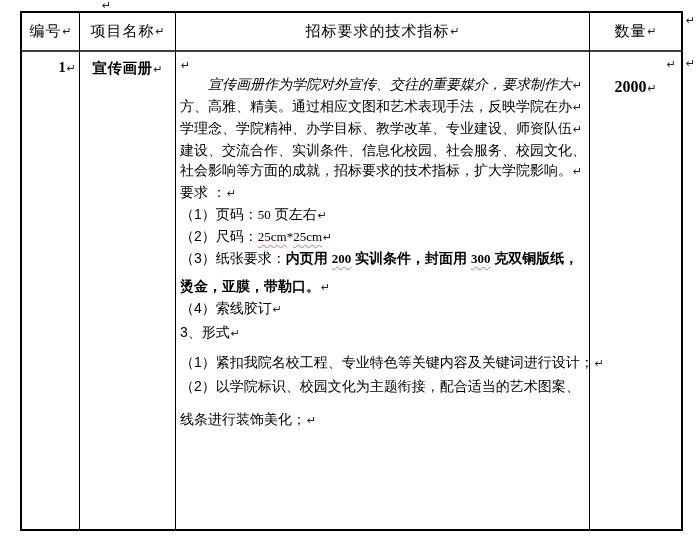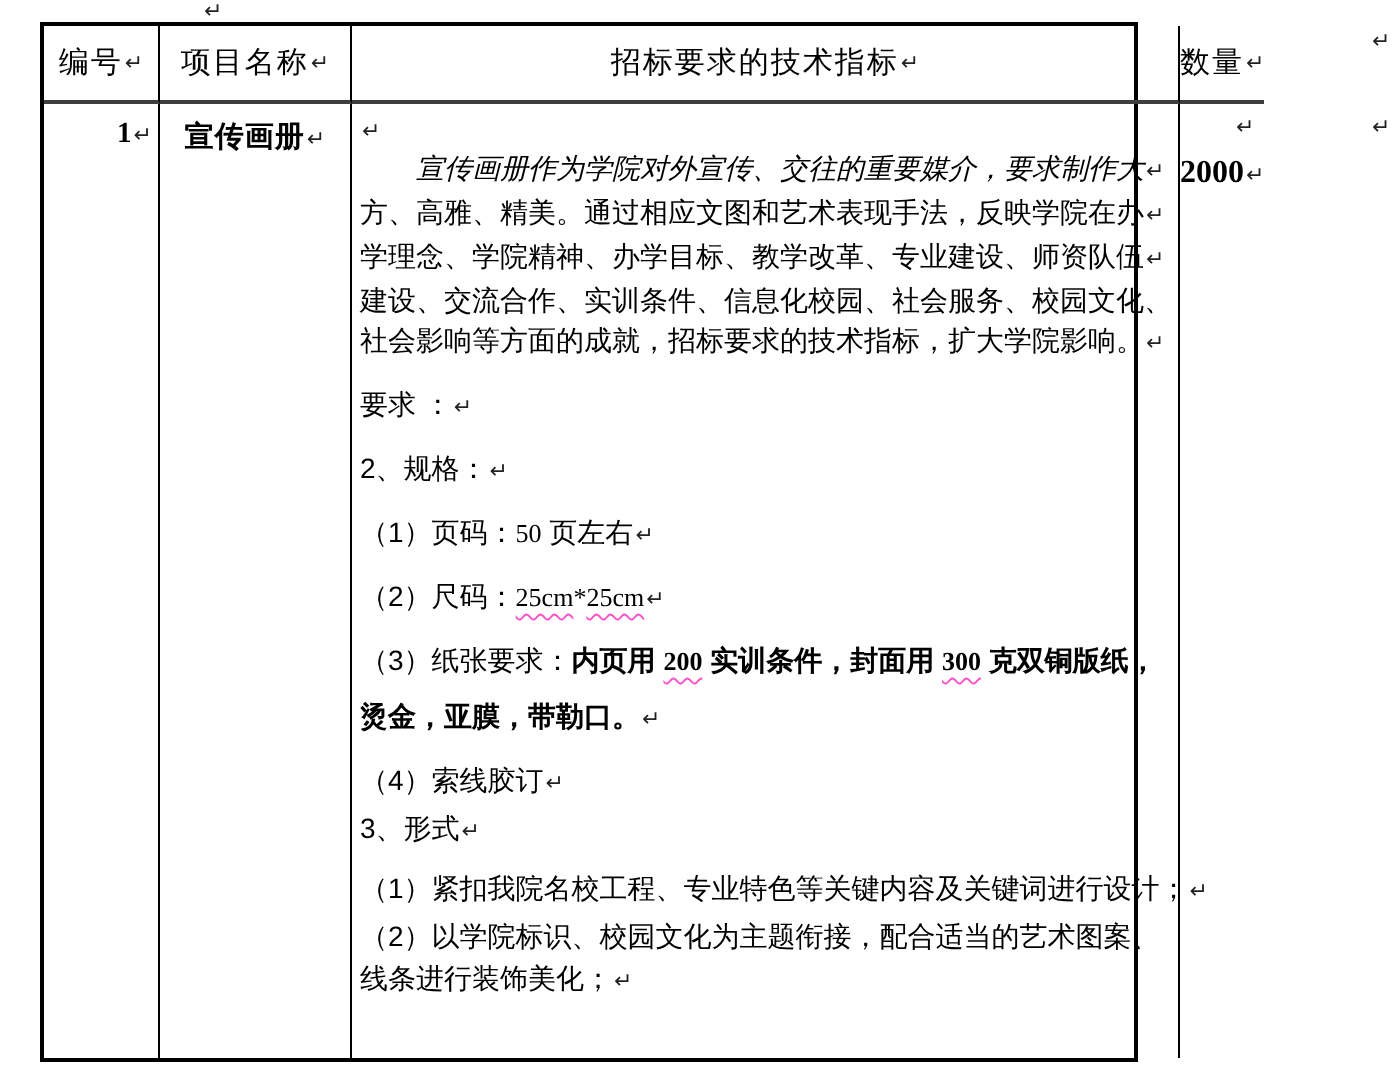--- a/index.html
+++ b/index.html
@@ -1,42 +1,42 @@
 <!DOCTYPE html>
 <html><head>
 <meta charset="utf-8">
 <style>
   html,body{margin:0;padding:0;background:#fff;}
   .page{position:relative;width:700px;height:540px;background:#ffffff;overflow:hidden;
         font-family:"Liberation Sans",sans-serif;color:#000;}
-  .tbl{position:absolute;left:20px;top:11px;width:549px;height:520px;box-sizing:border-box;
+  .tbl{position:absolute;left:20px;top:11px;width:663px;height:520px;box-sizing:border-box;
        border:2px solid #000;display:grid;
        grid-template-columns:58px 96px 414px 1fr;grid-template-rows:39px 1fr;background:#fff;}
   .cell{border-right:1px solid #000;box-sizing:border-box;overflow:visible;}
   .cell.last{border-right:none;}
   .hcell{border-bottom:2px solid #3e3e3e;display:flex;align-items:center;justify-content:center;
          font-size:15px;letter-spacing:1px;}
   .mark{font-size:11px;color:#222;margin-left:1px;letter-spacing:0;
         font-family:"DejaVu Sans",sans-serif;font-weight:normal;}
   .outmark{position:absolute;font-size:11px;color:#222;font-family:"DejaVu Sans",sans-serif;}
   .num-cell{text-align:right;padding:7px 3px 0 0;font-size:14.5px;}
   .name-cell{text-align:center;padding-top:7px;font-size:14.5px;font-weight:bold;letter-spacing:0.5px;}
   .spec-cell{padding:2px 0 0 4px;font-size:14px;}
   .qty-cell{padding-top:2px;}
   .qty-blank{text-align:right;padding-right:5px;height:18px;line-height:18px;}
-  .qty-val{margin-top:6px;font-weight:bold;font-size:16px;
+  .qty-val{text-align:center;margin-top:6px;font-weight:bold;font-size:16px;
            font-family:"Liberation Serif",serif;}
   .ln{line-height:20px;white-space:nowrap;letter-spacing:0;}
   .blank{height:20px;}
   .p1f{text-indent:28px;font-style:italic;}
-  .req{margin-top:10px;}
+  .req{}
   .req3w{margin-top:7px;}
   .form{margin-top:2px;}
   .formg{margin-top:8px;}
-  .form2{margin-top:1px;}
+  .form2{margin-top:13px;}
   .formg2{margin-top:4px;}
   .b{font-weight:bold;}
   .ascii{font-family:"Liberation Serif",serif;font-size:13px;}
   .sq{text-decoration-line:underline;text-decoration-style:wavy;
       text-decoration-color:#ff4fc8;text-decoration-thickness:1px;text-underline-offset:3px;text-align:right;}
   .serifnum{font-family:"Liberation Serif",serif;}
 </style>
 </head>
 <body>
 
@@ -74,21 +74,20 @@
     </div>
 
     <div class="cell spec-cell">
         <div class="ln blank"><span class="mark">↵</span></div>
         <div class="ln p1f"><span>宣传画册作为学院对外宣传、交往的重要媒介，要求制作大</span><span class="mark">↵</span></div>
         <div class="ln p1"><span>方、高雅、精美。通过相应文图和艺术表现手法，反映学院在办</span><span class="mark">↵</span></div>
         <div class="ln p1"><span>学理念、学院精神、办学目标、教学改革、专业建设、师资队伍</span><span class="mark">↵</span></div>
         <div class="ln p1"><span>建设、交流合作、实训条件、信息化校园、社会服务、校园文化、</span></div>
         <div class="ln p1"><span>社会影响等方面的成就，招标要求的技术指标，扩大学院影响。</span><span class="mark">↵</span></div>
         <div class="ln req"><span>要求 ：</span><span class="mark">↵</span></div>
-        <div class="ln req"><span>2、规格：</span><span class="mark">↵</span></div>
         <div class="ln req"><span>（1）页码：</span><span class="ascii">50</span><span> 页左右</span><span class="mark">↵</span></div>
         <div class="ln req"><span>（2）尺码：</span><span class="ascii sq">25cm</span><span class="ascii">*</span><span class="ascii sq">25cm</span><span class="mark">↵</span></div>
         <div class="ln req"><span>（3）纸张要求：</span><span class="b">内页用 </span><span class="b ascii sq">200</span><span class="b"> 实训条件，封面用 </span><span class="b ascii sq">300</span><span class="b"> 克双铜版纸，</span></div>
         <div class="ln req3w"><span class="b">烫金，亚膜，带勒口。</span><span class="mark">↵</span></div>
         <div class="ln req"><span>（4）索线胶订</span><span class="mark">↵</span></div>
         <div class="ln form"><span>3、形式</span><span class="mark">↵</span></div>
         <div class="ln formg"><span>（1）紧扣我院名校工程、专业特色等关键内容及关键词进行设计；</span><span class="mark">↵</span></div>
         <div class="ln form"><span>（2）以学院标识、校园文化为主题衔接，配合适当的艺术图案、</span></div>
         <div class="ln form2"><span>线条进行装饰美化；</span><span class="mark">↵</span></div>
         <div class="ln formg2 blank"></div>

